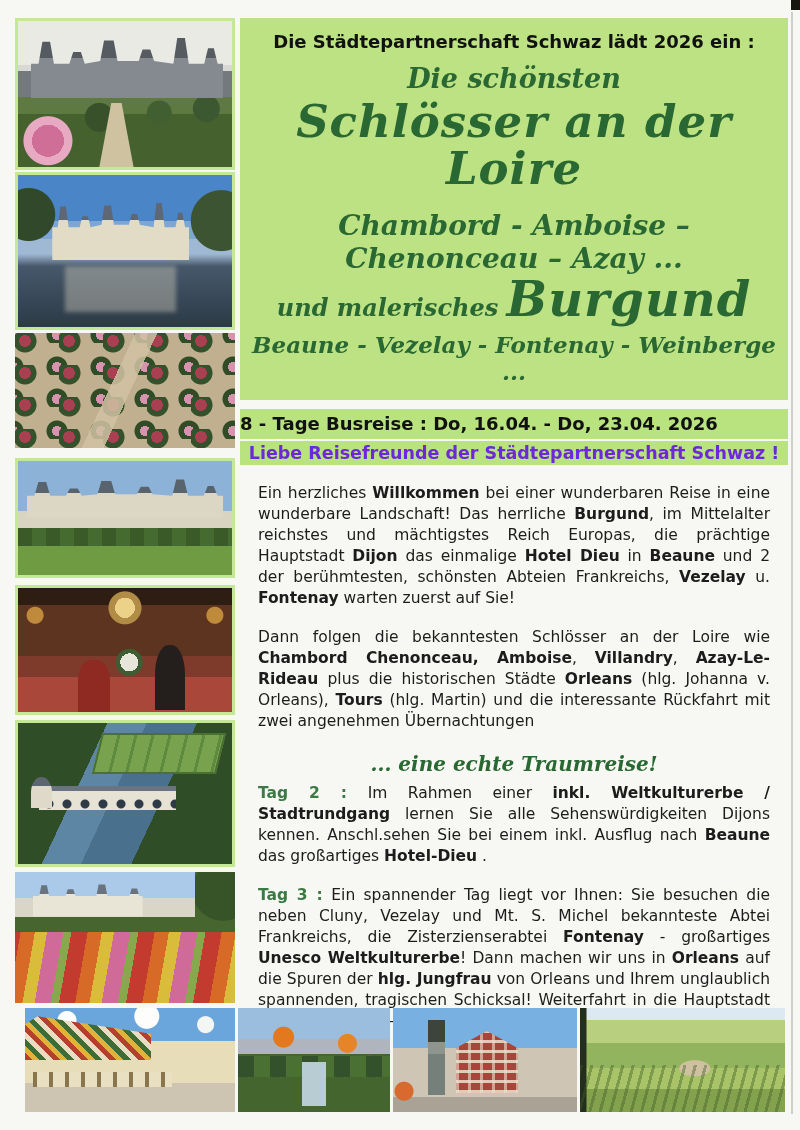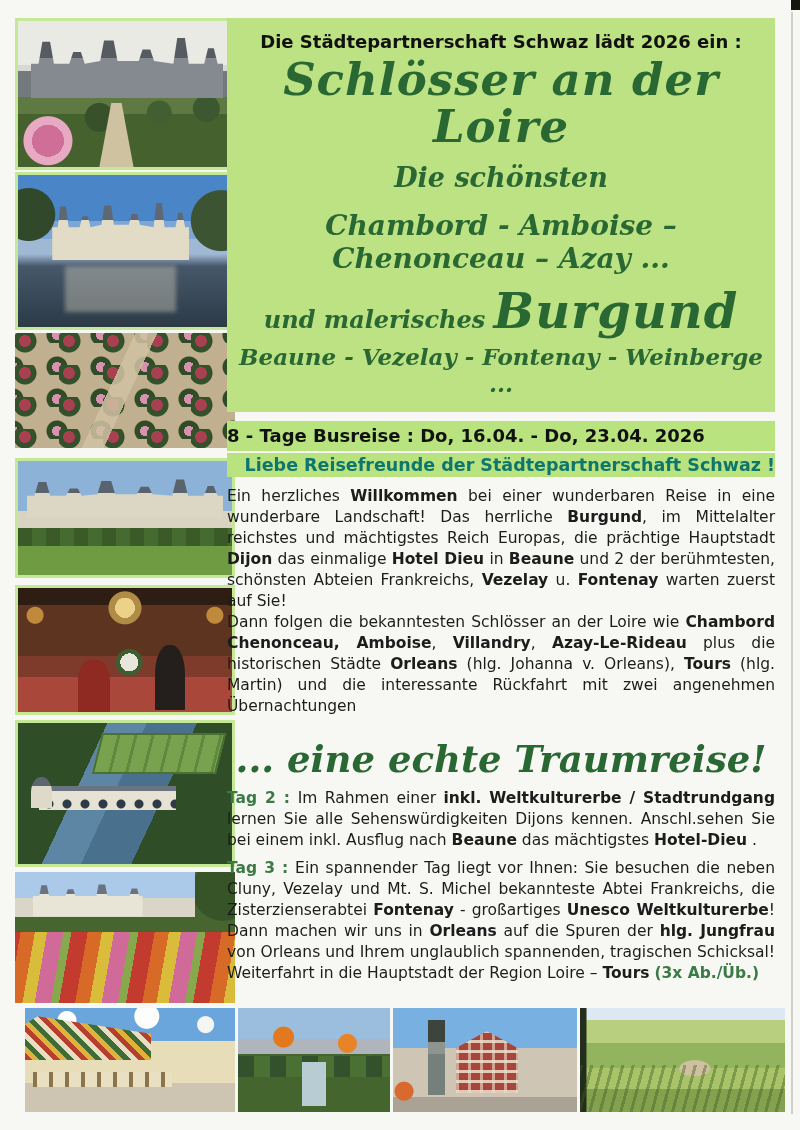--- a/index.html
+++ b/index.html
@@ -128,49 +128,49 @@
     background:linear-gradient(180deg,#3c443c 0 30%,#8e958f 30% 45%,#75807a 45%);}
 
   .pbd{width:205px;background:
     linear-gradient(90deg,#242e1c 0 6px, rgba(0,0,0,0) 7px),
     radial-gradient(ellipse at 56% 58%, #cfc0a0 0 9%, rgba(0,0,0,0) 10%),
     linear-gradient(180deg,#dce8f2 0 12%,#b7cf7e 12% 34%,#93b45e 34% 58%,#a9c468 58% 78%,#84a24e 78% 100%);}
   .pbd::after{content:"";position:absolute;left:0;right:0;top:55%;bottom:0;
     background:repeating-linear-gradient(105deg, rgba(60,90,35,.4) 0 3px, rgba(0,0,0,0) 3px 10px);}
 
   
-  .content{position:absolute;left:227px;top:18px;width:548px;}
+  .content{position:absolute;left:240px;top:18px;width:548px;}
   .green-fill{background:var(--green-bg);}
   .title-panel{text-align:center;padding:13px 6px 15px;}
   .invite{font-size:18px;font-weight:bold;color:#111;}
   .script{font-family:"DejaVu Serif","Liberation Serif",serif;font-style:italic;
     color:var(--green-title);font-weight:bold;}
   .t-sub{font-size:27px;margin-top:11px;}
   .t-main{font-size:45px;line-height:1.05;margin-top:4px;letter-spacing:1px;}
   .t-castles{font-size:28px;margin-top:16px;}
-  .t-burg{font-size:24px;margin-top:12px;line-height:1.0;}
+  .t-burg{font-size:24px;line-height:1.0;}
   .t-burg .big{font-size:48px;letter-spacing:1px;}
   .t-beaune{font-size:23px;margin-top:8px;}
 
   .offer-bar{background:var(--green-bar);margin-top:9px;padding:3px 0 4px;text-align:left;
     font-weight:bold;font-size:18px;line-height:1.28;color:#111;}
   .offer-bar .u{text-decoration:underline;}
 
   .note{font-size:15.5px;text-align:center;line-height:20px;margin:7px 0 8px;}
 
-  .greeting-bar{background:var(--green-bar);text-align:right;font-weight:bold;
-    font-size:17.5px;padding:2px 0;margin:2px 0 9px;color:#0f766e;}
-
-  .body-par{font-size:15.5px;line-height:21px;text-align:justify;margin:0;}
+  .greeting-bar{background:var(--green-bar);text-align:center;font-weight:bold;
+    font-size:17.5px;padding:2px 0;margin:2px 0 18px;color:#6d28d9;}
+
+  .body-par{font-size:15.5px;line-height:21px;text-align:justify;margin:18px;}
   .day{margin-top:7px;}
   .seg-b{font-weight:bold;}
   .seg-g{font-weight:bold;color:var(--green-tag);}
 
   .dream{font-family:"DejaVu Serif","Liberation Serif",serif;font-style:italic;font-weight:bold;
-    color:var(--green-title);text-align:center;font-size:37px;margin:20px 0 3px;}
+    color:var(--green-title);text-align:center;font-size:20px;margin:20px 0 3px;}
 </style>
 </head>
 <body>
 
 <div class="page">
 
   <div class="corner-mark"></div>
   <div class="edge-line"></div>
 
   <aside class="photo-col">
@@ -182,40 +182,40 @@
     <div class="ph ph6 bordered" aria-label="Aerial view of Château de Chenonceau spanning the river">
       <div class="parterre"></div>
     </div>
     <div class="ph ph7" aria-label="Castle park with striped tulip fields"></div>
   </aside>
 
   <main class="content">
 
     <section class="title-panel green-fill">
       <div class="invite">Die Städtepartnerschaft Schwaz lädt 2026 ein :</div>
+      <div class="script t-sub">Die schönsten</div>
       <div class="script t-main">Schlösser an der Loire</div>
-      <div class="script t-sub">Die schönsten</div>
       <div class="script t-castles">Chambord - Amboise – Chenonceau – Azay ...</div>
       <div class="script t-burg"><span>und malerisches </span><span class="big">Burgund</span></div>
       <div class="script t-beaune">Beaune - Vezelay - Fontenay - Weinberge ...</div>
     </section>
 
     <section class="offer-bar">
       <div>8 - Tage Busreise : Do, 16.04. - Do, 23.04. 2026</div>
     </section>
 
 
     <div class="greeting-bar">Liebe Reisefreunde der Städtepartnerschaft Schwaz !</div>
 
     <p class="body-par"><span>Ein herzliches </span><span class="seg-b">Willkommen</span><span> bei einer wunderbaren Reise in eine wunderbare Landschaft! Das herrliche </span><span class="seg-b">Burgund</span><span>, im Mittelalter reichstes und mächtigstes Reich Europas, die prächtige Hauptstadt </span><span class="seg-b">Dijon</span><span> das einmalige </span><span class="seg-b">Hotel Dieu</span><span> in </span><span class="seg-b">Beaune</span><span> und 2 der berühmtesten, schönsten Abteien Frankreichs, </span><span class="seg-b">Vezelay</span><span> u. </span><span class="seg-b">Fontenay</span><span> warten zuerst auf Sie!</span></p>
     <p class="body-par"><span>Dann folgen die bekanntesten Schlösser an der Loire wie </span><span class="seg-b">Chambord Chenonceau, Amboise</span><span>, </span><span class="seg-b">Villandry</span><span>, </span><span class="seg-b">Azay-Le-Rideau</span><span> plus die historischen Städte </span><span class="seg-b">Orleans</span><span> (hlg. Johanna v. Orleans), </span><span class="seg-b">Tours</span><span> (hlg. Martin) und die interessante Rückfahrt mit zwei angenehmen Übernachtungen</span></p>
 
     <div class="dream">... eine echte Traumreise!</div>
 
-    <p class="body-par day"><span class="seg-g">Tag 2 : </span><span>Im Rahmen einer </span><span class="seg-b">inkl. Weltkulturerbe / Stadtrundgang</span><span> lernen Sie alle Sehenswürdigkeiten Dijons kennen. Anschl.sehen Sie bei einem inkl. Ausflug nach </span><span class="seg-b">Beaune</span><span> das mächtigstes </span><span class="seg-b">Hotel-Dieu</span><span> .</span></p>
+    <p class="body-par day"><span class="seg-g">Tag 2 : </span><span>Im Rahmen einer </span><span class="seg-b">inkl. Weltkulturerbe / Stadtrundgang</span><span> lernen Sie alle Sehenswürdigkeiten Dijons kennen. Anschl.sehen Sie bei einem inkl. Ausflug nach </span><span class="seg-b">Beaune</span><span> das großartiges </span><span class="seg-b">Hotel-Dieu</span><span> .</span></p>
     <p class="body-par day"><span class="seg-g">Tag 3 : </span><span>Ein spannender Tag liegt vor Ihnen: Sie besuchen die neben Cluny, Vezelay und Mt. S. Michel bekannteste Abtei Frankreichs, die Zisterzienserabtei </span><span class="seg-b">Fontenay</span><span> - großartiges </span><span class="seg-b">Unesco Weltkulturerbe</span><span>! Dann machen wir uns in </span><span class="seg-b">Orleans</span><span> auf die Spuren der </span><span class="seg-b">hlg. Jungfrau</span><span> von Orleans und Ihrem unglaublich spannenden, tragischen Schicksal! Weiterfahrt in die Hauptstadt der Region Loire – </span><span class="seg-b">Tours</span><span> </span><span class="seg-g">(3x Ab./Üb.)</span></p>
 
   </main>
 
   <div class="bottom-row">
     <div class="bph pba" aria-label="Hotel-Dieu Beaune courtyard with patterned roof"></div>
     <div class="bph pbb" aria-label="Formal garden pool with orange sculptures"></div>
     <div class="bph pbc" aria-label="Dijon old town square with statue and half-timbered house"></div>
     <div class="bph pbd" aria-label="Burgundy vineyard hills"></div>
   </div>

